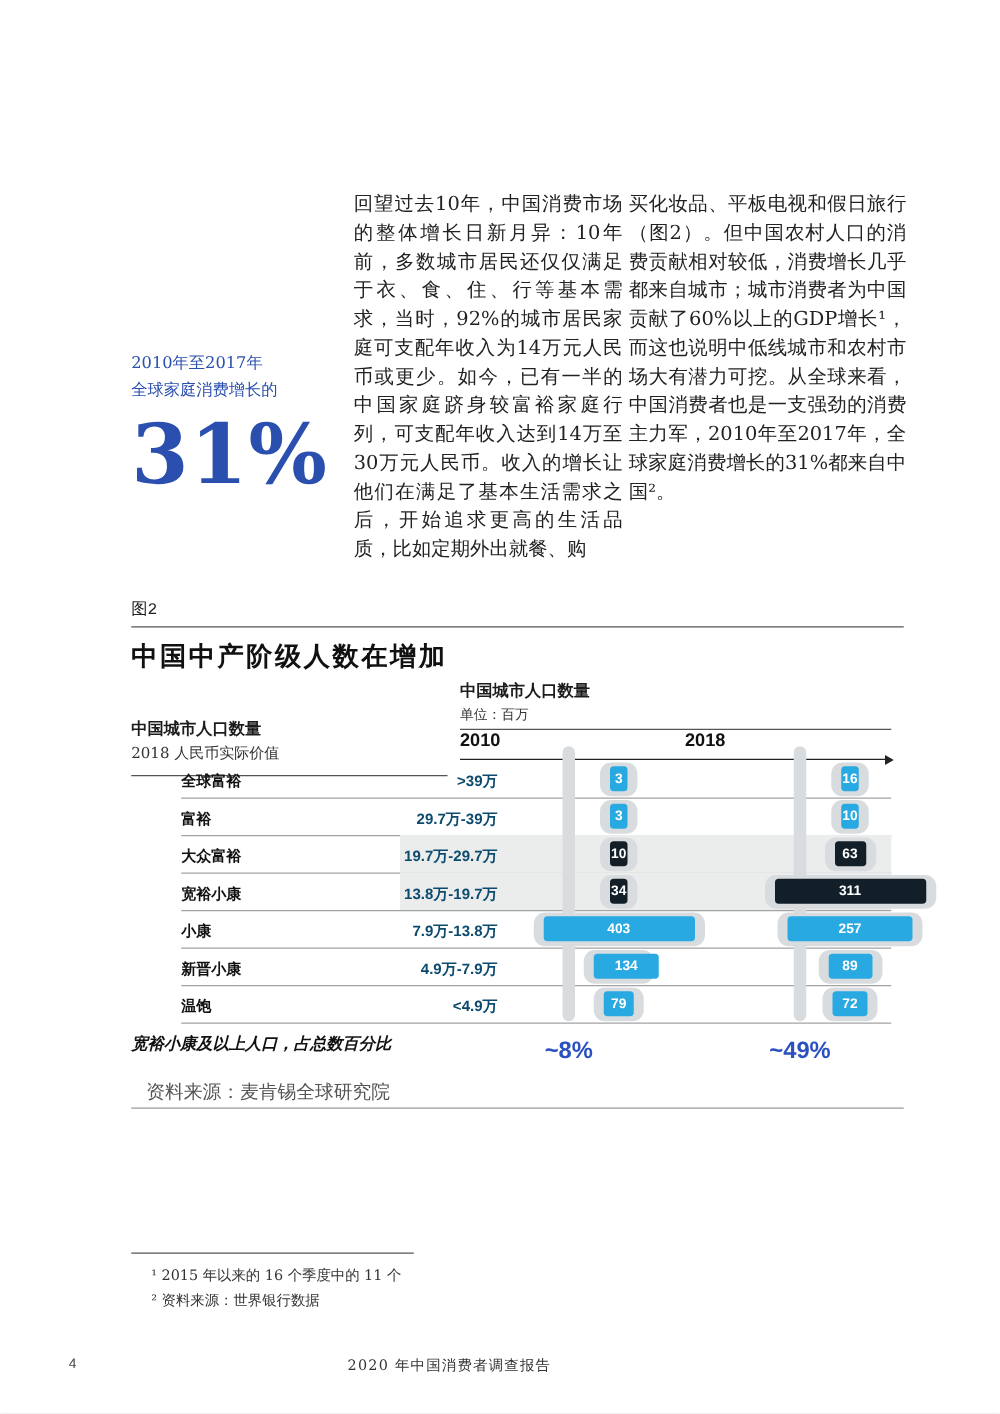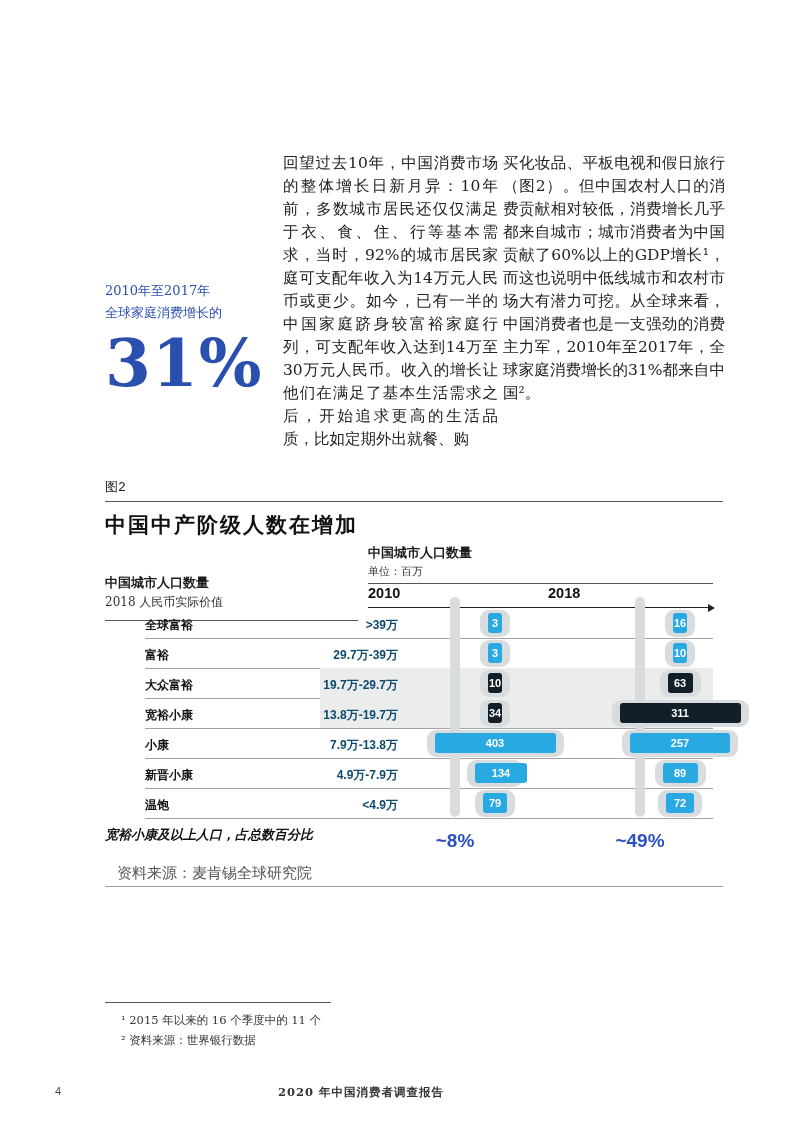--- a/index.html
+++ b/index.html
@@ -55,21 +55,21 @@
   .pct.p2018{left:475px;}
   .fig-source{position:absolute;left:12px;top:386px;font-family:"DejaVu Serif",serif;font-size:15px;color:#555;}
   .fig-bottomrule{position:absolute;left:0;top:408px;width:618px;border-top:1px solid #9a9a9a;}
   
   .fnrule{position:absolute;left:105px;top:1002px;width:226px;border-top:1px solid #555;}
   .footnote{position:absolute;left:121px;font-family:"DejaVu Serif",serif;font-size:11.5px;color:#333;}
   .fn1{top:1013px;}
   .fn2{top:1033px;}
   .pagenum{position:absolute;left:55px;top:1085px;font-size:11px;color:#444;}
   .foot-title{position:absolute;left:278px;top:1085px;font-family:"DejaVu Serif",serif;
-              font-weight:700;font-size:11.5px;color:#333;letter-spacing:1px;text-align:right;}
+              font-weight:400;font-size:11.5px;color:#333;letter-spacing:1px;text-align:right;}
 </style>
 </head>
 <body>
 
 <div class="page">
 
   <div class="callout">
     <div class="small">2010年至2017年</div>
     <div class="small">全球家庭消费增长的</div>
     <div class="big">31%</div>

